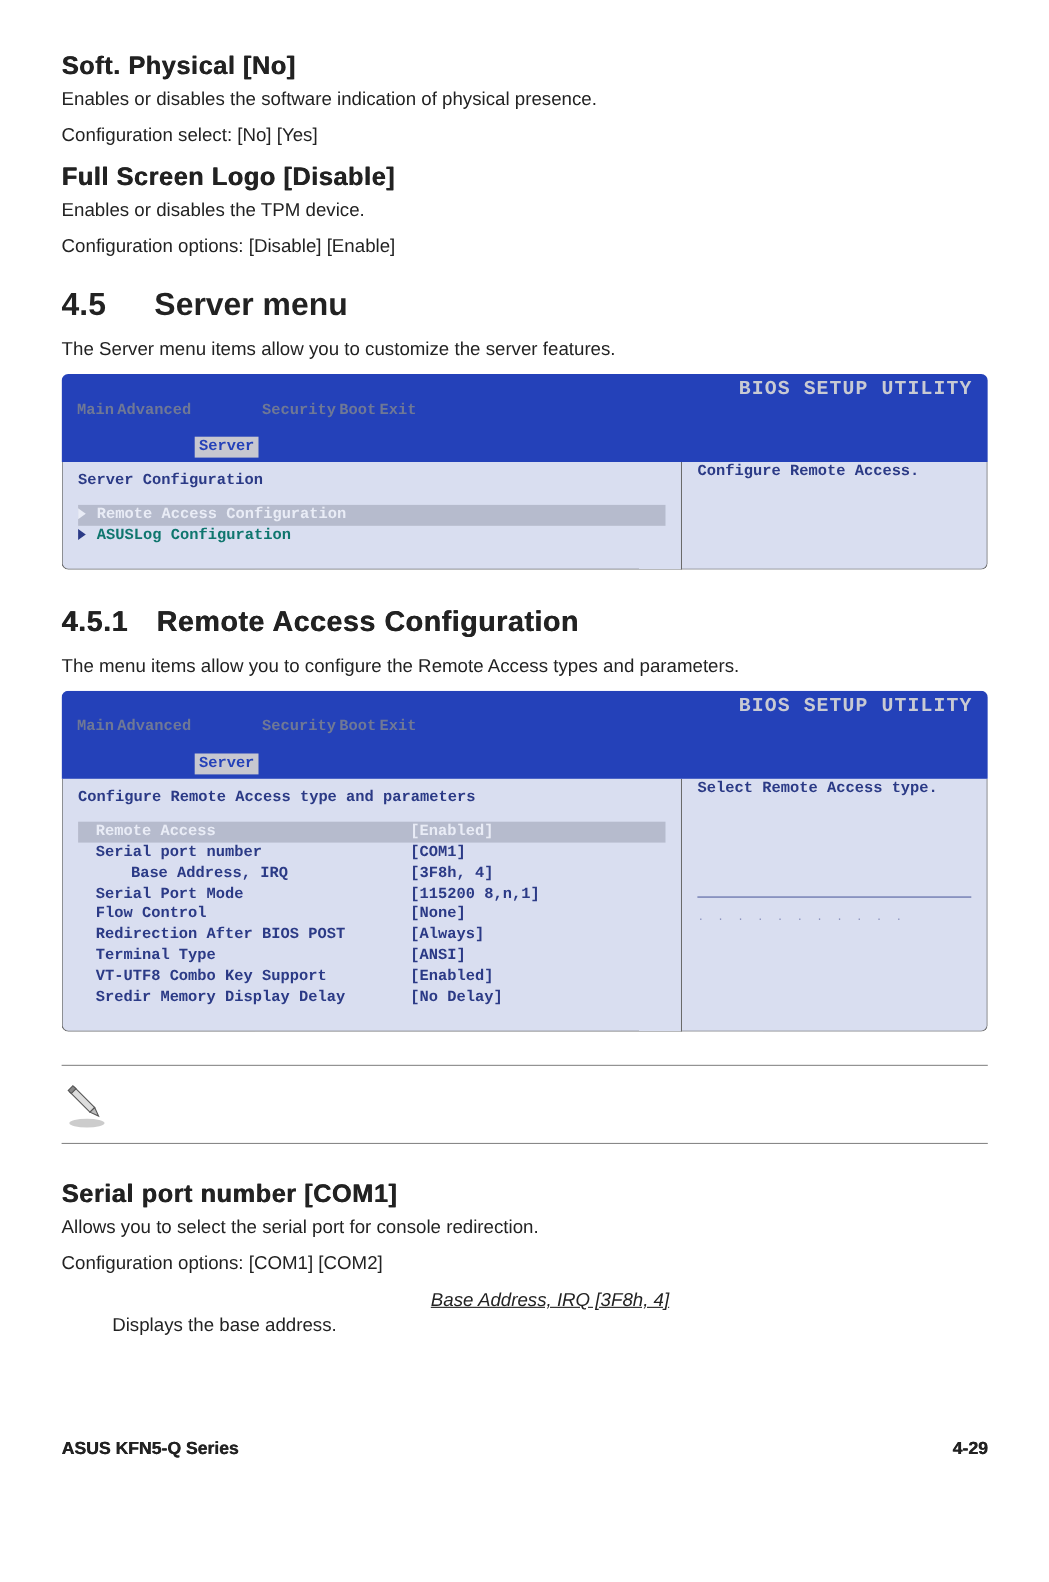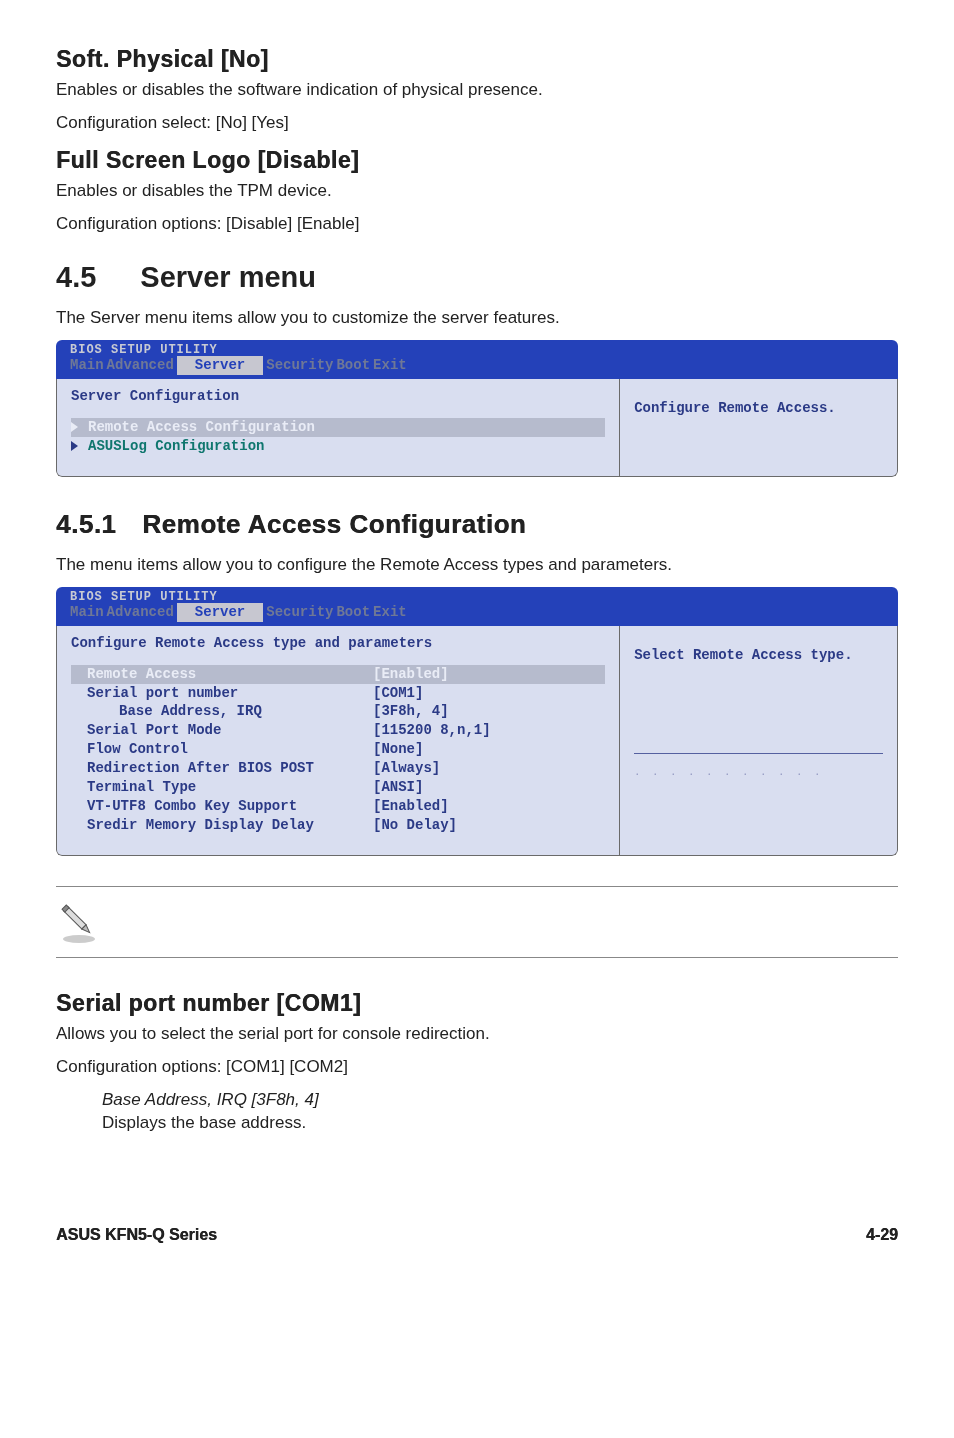--- a/index.html
+++ b/index.html
@@ -49,44 +49,44 @@
   }
   .bios-bar {
     background: #2441b9;
     color: #c7c7d0;
     padding: 2px 14px 4px 14px;
     position: relative;
   }
   .bios-title {
     color: #c8cad3;
     font-weight: bold;
-    font-size: 12px;
+    font-size: 18px;
     letter-spacing: 1px;
-    text-align: left;
+    text-align: right;
   }
   .bios-tabs { display:flex; gap:3px; margin-top:-2px; }
   .bios-tab { color:#6f7896; font-weight:bold; }
-  .bios-tab.sel { background:#c7c7d0; color:#2441b9; padding:0 18px; }
+  .bios-tab.sel { background:#c7c7d0; color:#2441b9; padding:0 4px;margin-top:33px; }
   .bios-body { display:flex; background:#fff; }
   .bios-left {
     flex: 1;
     background:#d9def0;
     border: 1px solid #6a6a6a;
     border-top: none;
     padding: 8px 14px 20px 14px;
     min-height: 70px;
     border-bottom-left-radius: 6px;
   }
   .bios-right {
     width: 33%;
     background:#d9def0;
     border: 1px solid #6a6a6a;
     border-top:none;
     border-left:none;
-    padding: 20px 14px;
+    padding: 0 14px;
     border-bottom-right-radius: 6px;
     color:#2b3a86;
     font-weight:bold;
   }
   .bios-section-title { font-weight:bold; color:#2b3a86; margin-bottom:12px; }
   .arrow { display:inline-block; width:0; height:0; border-top:5px solid transparent; border-bottom:5px solid transparent; border-left:7px solid #2b3a86; margin-right:10px; vertical-align:middle;}
   .menu-line { color:#0f766e; font-weight:bold; }
   .menu-line.selected { background:#b6bbcd; color:#e9ecf6; }
   .menu-line.selected .arrow { border-left-color:#e9ecf6; }
   .param-table { white-space:pre; color:#2b3a86; font-weight:bold; }
@@ -102,21 +102,21 @@
     border-top: 1px solid #888;
     border-bottom: 1px solid #888;
     padding: 12px 0;
     display:flex;
     gap: 24px;
     align-items:center;
     margin: 24px 0 30px 0;
   }
   .note svg { flex:0 0 auto; }
   .indent-block { margin-left:46px; margin-top:8px; }
-  .underline-italic { font-style: italic; }
+  .underline-italic { text-decoration: underline; font-style: italic; text-align: center; }
 
   .footer {
     display:flex;
     justify-content:space-between;
     font-family: Liberation Sans, sans-serif;
     font-weight:bold;
     font-size:16px;
     margin-top: 90px;
     text-shadow: 0.4px 0 0 currentColor;
   }

